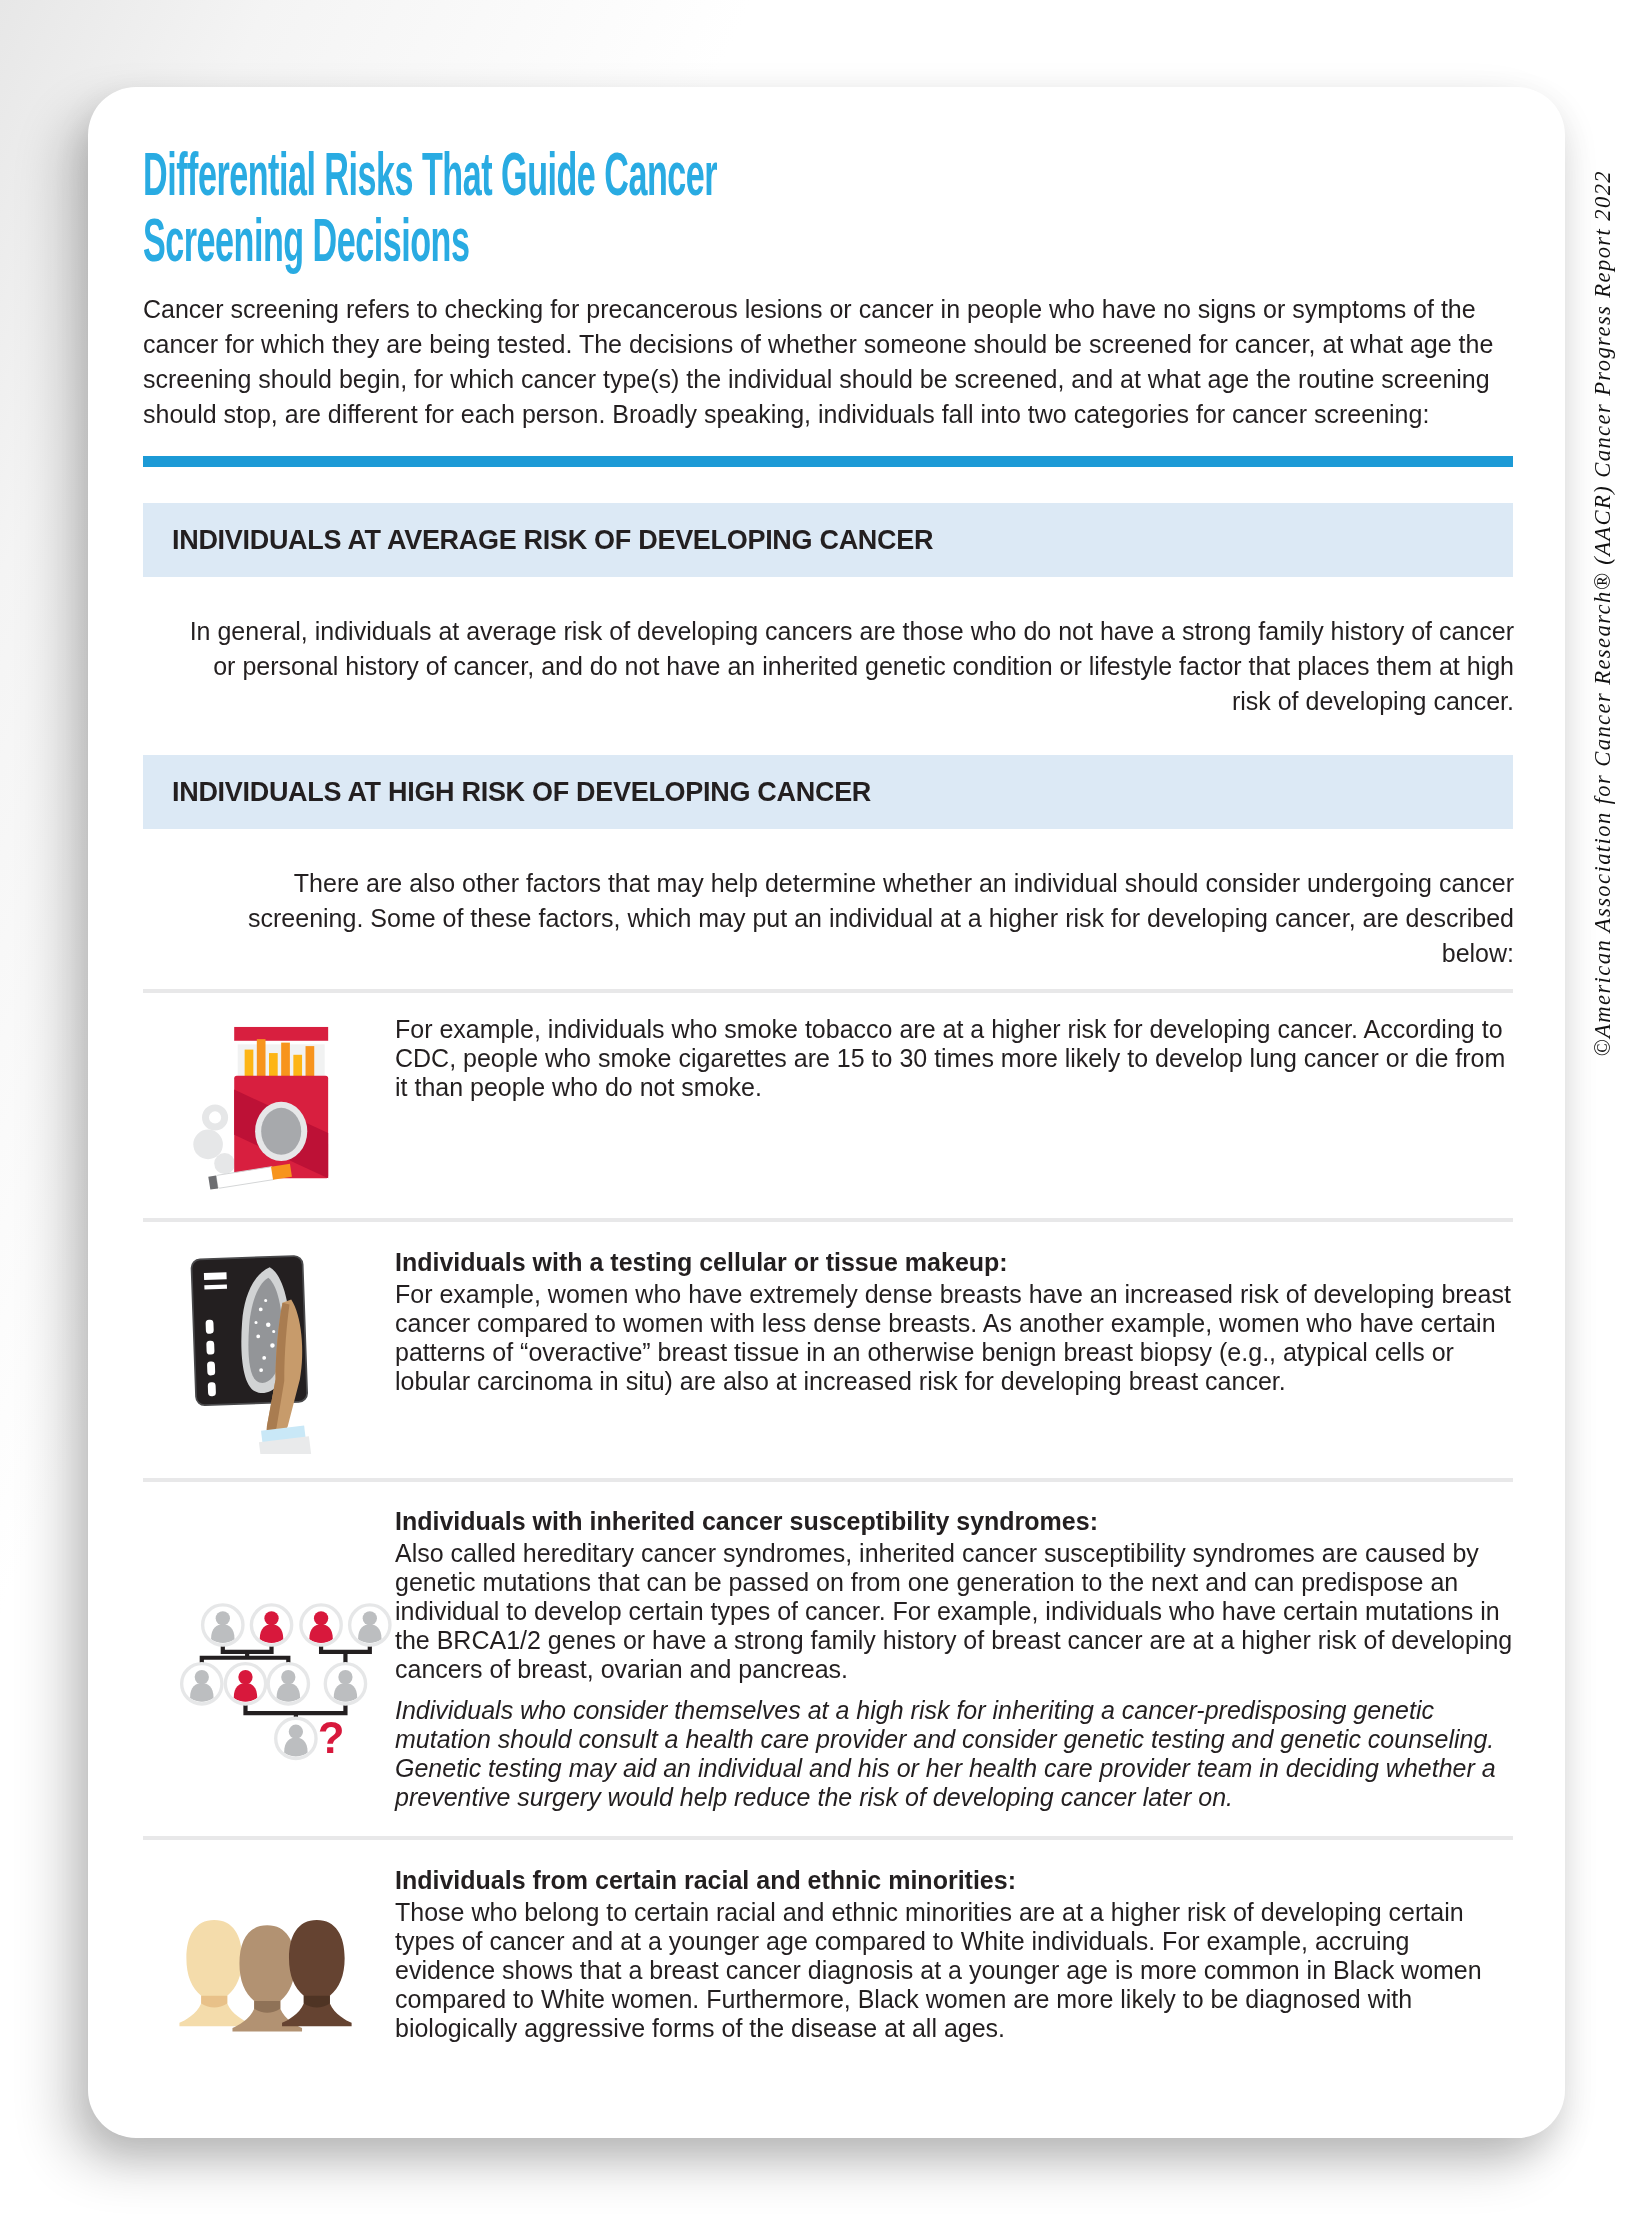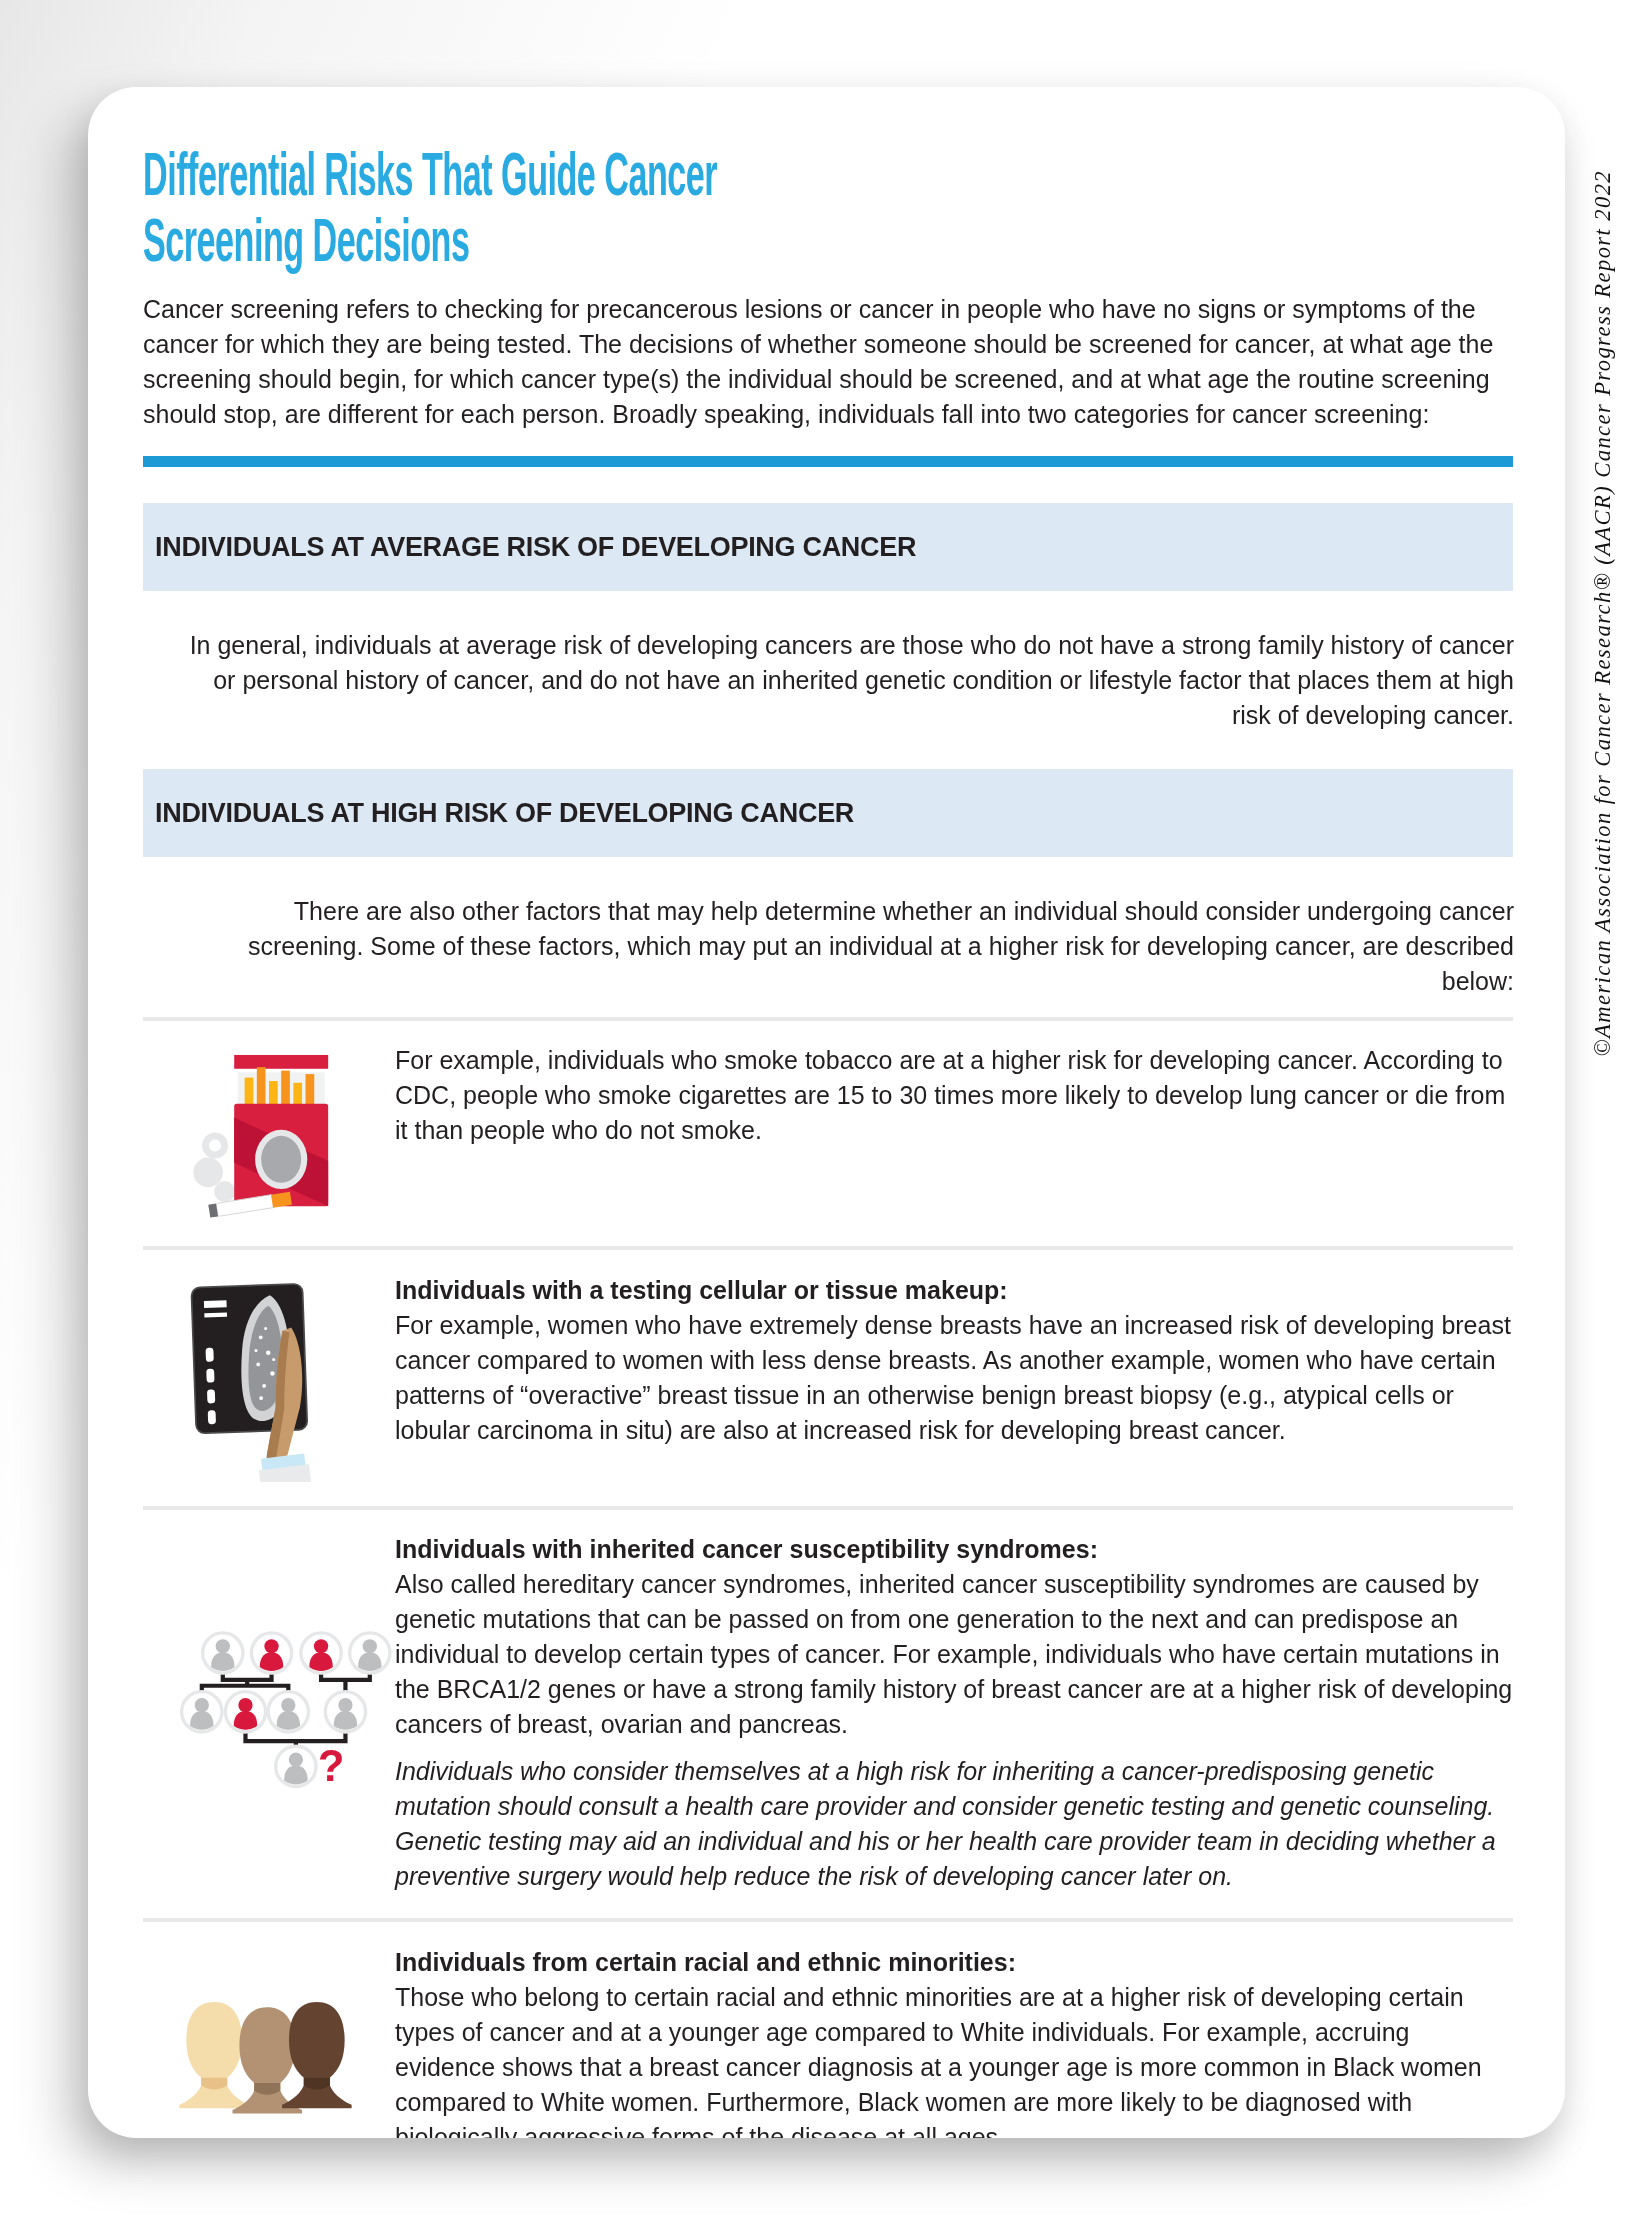--- a/index.html
+++ b/index.html
@@ -23,32 +23,32 @@
   .title {
     font-size:61px; line-height:66px; font-weight:800;
     color:#29ABE2; letter-spacing:-0.9px;
     white-space:pre-line;
     transform:scaleX(.56); transform-origin:left top;
     width:1564px;
   }
   .intro { margin-top:19px; font-size:25px; line-height:35px; width:1370px; }
   .rule { margin-top:24px; height:11.3px; background:#1C9AD6; width:1370px; }
   .band {
-    margin-top:36px; width:1370px; height:88px;
+    margin-top:36px; width:1370px; height:74px;
     background:#DCE9F5; display:flex; align-items:center;
-    padding-left:12px;
+    padding-left:29px;
   }
   .band span { font-size:27px; font-weight:700; letter-spacing:-0.3px; }
   .inner-par { margin:37px 0 0 29px; width:1342px; font-size:25px; line-height:35px;text-align:right; }
   .items { margin-top:17.4px; width:1370px; }
   .risk-item { display:flex; border-top:4.3px solid #E8E8E9; padding:22.6px 0 24px; }
   .icon-cell { width:252px; flex:0 0 252px; display:flex; justify-content:center; align-items:flex-start; }
   .text-cell { flex:1; }
   .item-head { font-size:25px; line-height:35px; font-weight:700; }
-  .item-body { font-size:25px; line-height:35px; }
+  .item-body { font-size:25px; line-height:29px; }
   .item-body + .item-body { margin-top:12px;font-style:italic; }
   .credit {
     position:absolute; left:1127px; top:559px; width:960px; height:35px;
     transform:rotate(-90deg);
     font-family:"Liberation Serif", serif; font-style:italic;
     font-size:22.6px; letter-spacing:1.4px; color:#111;
     text-align:left;
   }
   svg { display:block; }
 </style>

